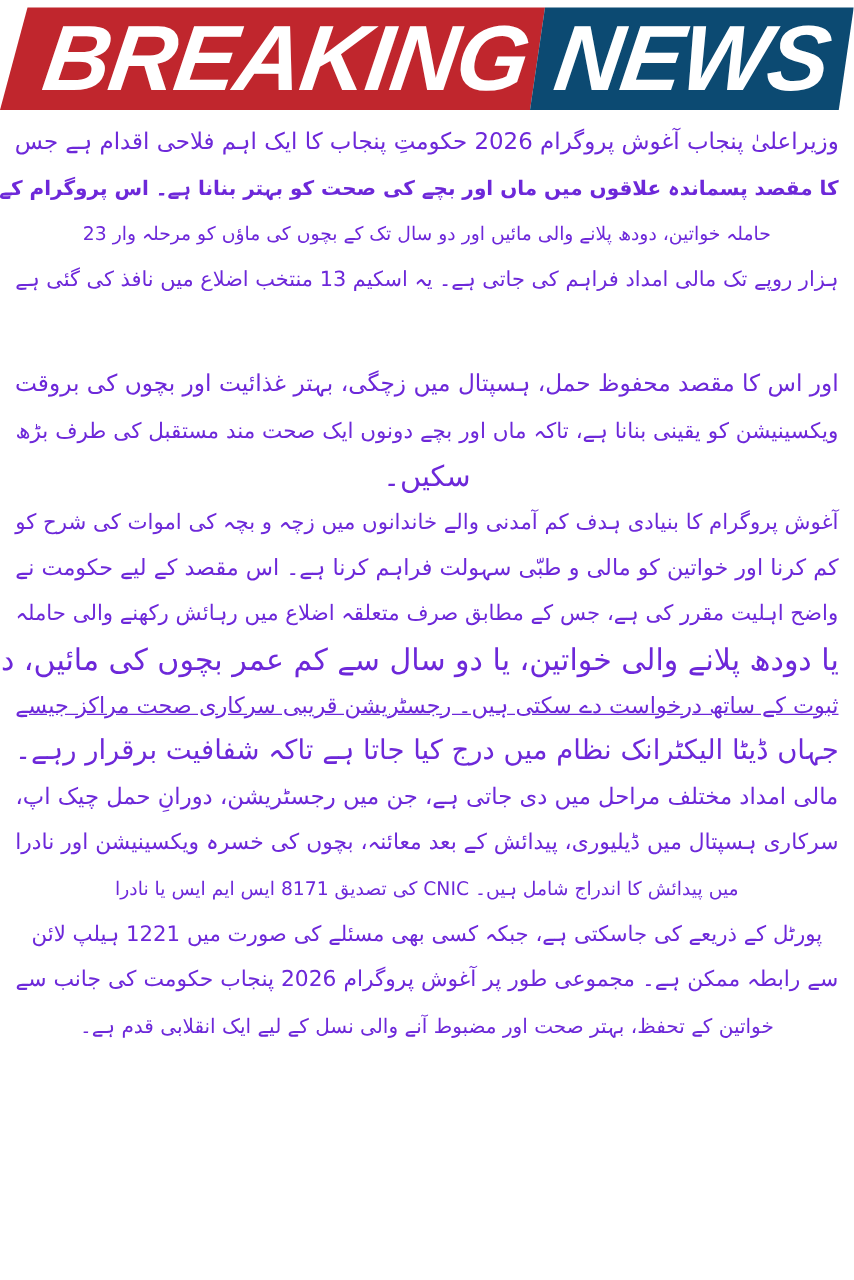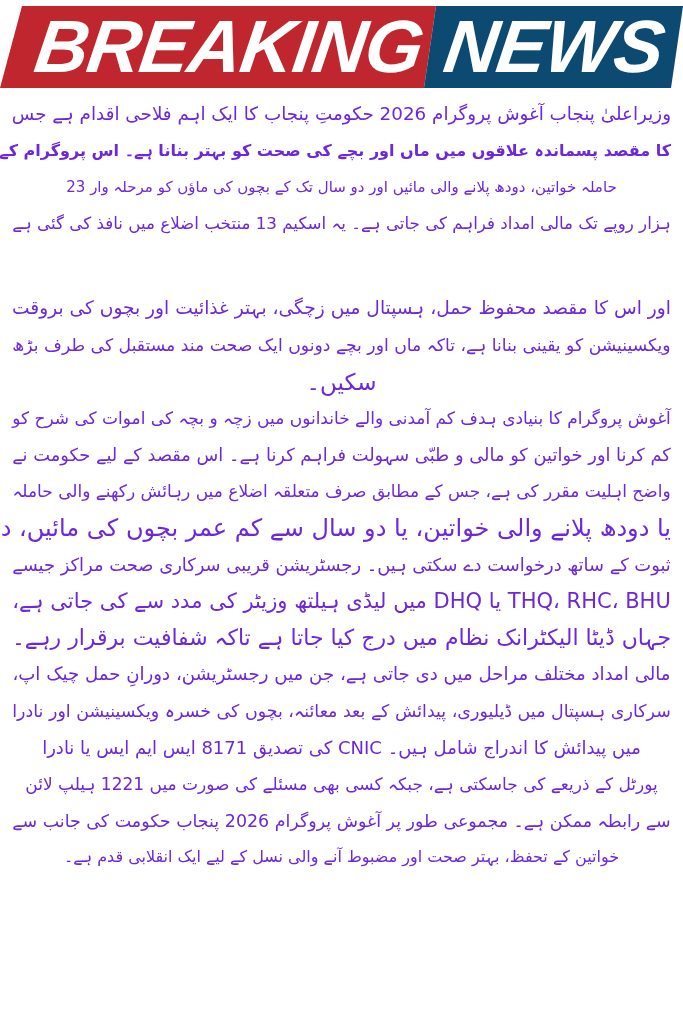--- a/index.html
+++ b/index.html
@@ -93,25 +93,24 @@
     <span class="line" style="font-size: 16.69px;">ہزار روپے تک مالی امداد فراہم کی جاتی ہے۔ یہ اسکیم 13 منتخب اضلاع میں نافذ کی گئی ہے</span>
     <span class="line" style="font-size: 18.6px; margin-top: 48px;">اور اس کا مقصد محفوظ حمل، ہسپتال میں زچگی، بہتر غذائیت اور بچوں کی بروقت</span>
     <span class="line" style="font-size: 17.22px;">ویکسینیشن کو یقینی بنانا ہے، تاکہ ماں اور بچے دونوں ایک صحت مند مستقبل کی طرف بڑھ</span>
     <span class="line">سکیں۔</span>
   </p>
   <p>
     <span class="line" style="font-size: 16.99px;">آغوش پروگرام کا بنیادی ہدف کم آمدنی والے خاندانوں میں زچہ و بچہ کی اموات کی شرح کو</span>
     <span class="line" style="font-size: 17.83px;">کم کرنا اور خواتین کو مالی و طبّی سہولت فراہم کرنا ہے۔ اس مقصد کے لیے حکومت نے</span>
     <span class="line" style="font-size: 17.01px;">واضح اہلیت مقرر کی ہے، جس کے مطابق صرف متعلقہ اضلاع میں رہائش رکھنے والی حاملہ</span>
     <span class="line" style="font-size: 24px;">یا دودھ پلانے والی خواتین، یا دو سال سے کم عمر بچوں کی مائیں، درست CNIC اور طبّی</span>
-    <span class="line" style="font-size: 17.89px;">ثبوت کے ساتھ درخواست دے سکتی ہیں۔ رجسٹریشن قریبی سرکاری صحت مراکز جیسے</span>
-    <span class="line" style="font-size: 21.05px;">THQ، RHC، BHU یا DHQ میں لیڈی ہیلتھ وزیٹر کی مدد سے کی جاتی ہے،</span>
+    <span class="line" style="font-size: 17.89px; text-decoration: underline;">ثبوت کے ساتھ درخواست دے سکتی ہیں۔ رجسٹریشن قریبی سرکاری صحت مراکز جیسے</span>
     <span class="line" style="font-size: 21.97px;">جہاں ڈیٹا الیکٹرانک نظام میں درج کیا جاتا ہے تاکہ شفافیت برقرار رہے۔</span>
   </p>
   <p>
     <span class="line" style="font-size: 18.17px;">مالی امداد مختلف مراحل میں دی جاتی ہے، جن میں رجسٹریشن، دورانِ حمل چیک اپ،</span>
     <span class="line" style="font-size: 17.44px;">سرکاری ہسپتال میں ڈیلیوری، پیدائش کے بعد معائنہ، بچوں کی خسرہ ویکسینیشن اور نادرا</span>
-    <span class="line" style="font-size: 18px;">میں پیدائش کا اندراج شامل ہیں۔ CNIC کی تصدیق 8171 ایس ایم ایس یا نادرا</span>
+    <span class="line" style="font-size: 15px;">میں پیدائش کا اندراج شامل ہیں۔ CNIC کی تصدیق 8171 ایس ایم ایس یا نادرا</span>
     <span class="line" style="font-size: 17px;">پورٹل کے ذریعے کی جاسکتی ہے، جبکہ کسی بھی مسئلے کی صورت میں 1221 ہیلپ لائن</span>
     <span class="line" style="font-size: 17.46px;">سے رابطہ ممکن ہے۔ مجموعی طور پر آغوش پروگرام 2026 پنجاب حکومت کی جانب سے</span>
     <span class="line" style="font-size: 16px;">خواتین کے تحفظ، بہتر صحت اور مضبوط آنے والی نسل کے لیے ایک انقلابی قدم ہے۔</span>
   </p>
 </article>
 
 </body></html>

